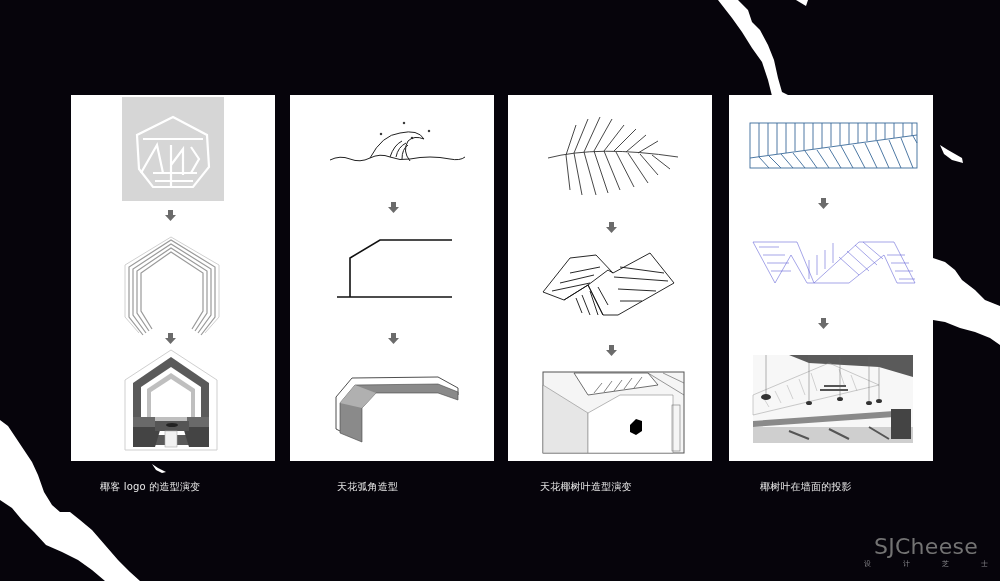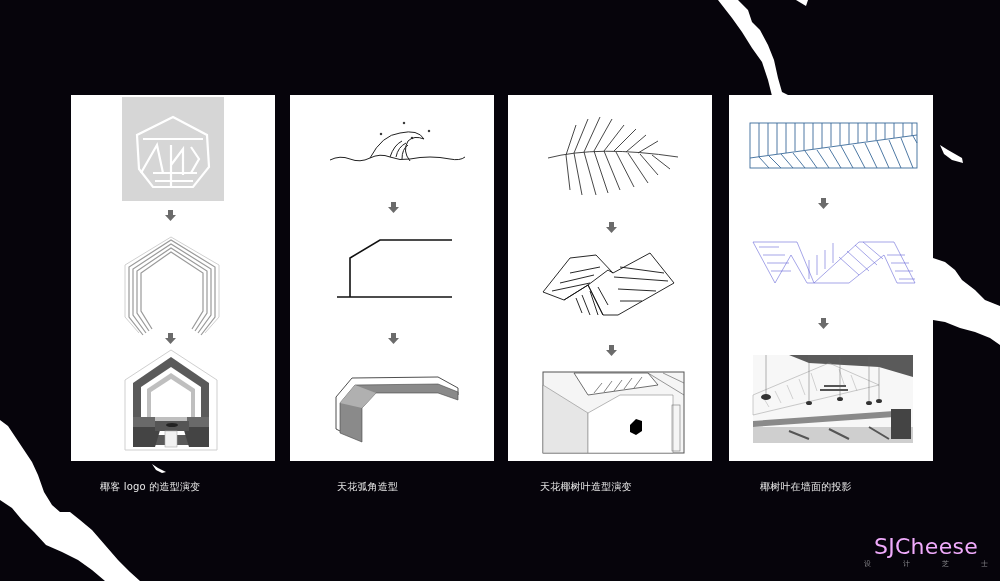--- a/index.html
+++ b/index.html
@@ -37,21 +37,21 @@
   #caption-4 { left: 760px; width: 150px; }
   .watermark {
     position: absolute;
     left: 858px;
     top: 535px;
     width: 136px;
     text-align: center;
   }
   .wm-main {
     display: block;
-    color: #f0abfc;
+    color: #737373;
     font-family: "DejaVu Sans", sans-serif;
     font-size: 22px;
     line-height: 24px;
     letter-spacing: 0.3px;
   }
   .wm-sub {
     display: flex;
     justify-content: space-between;
     padding: 0 6px;
     color: #8a8a8e;

